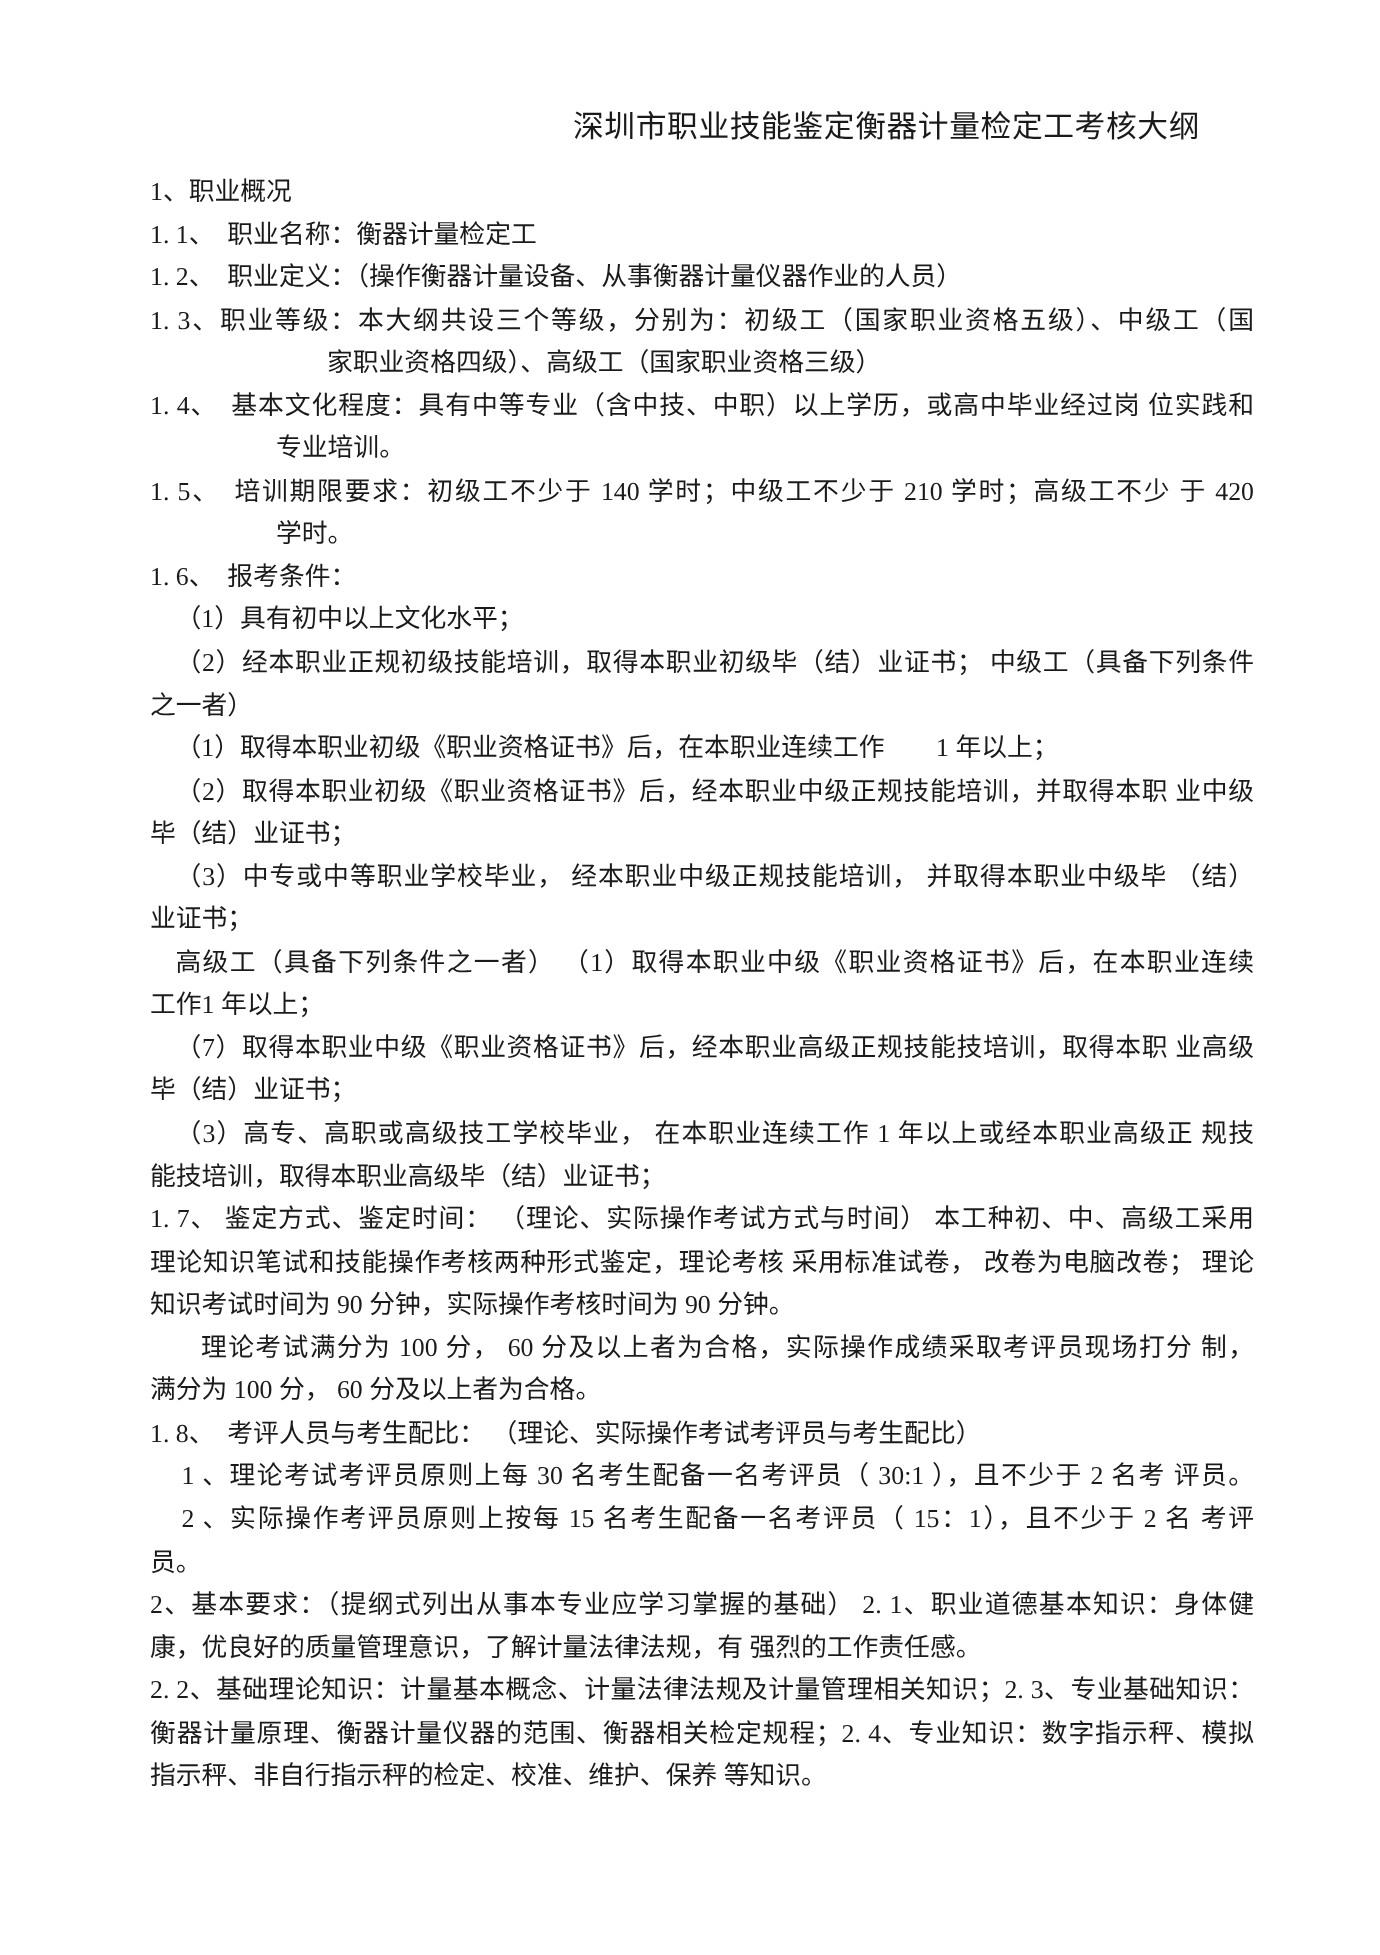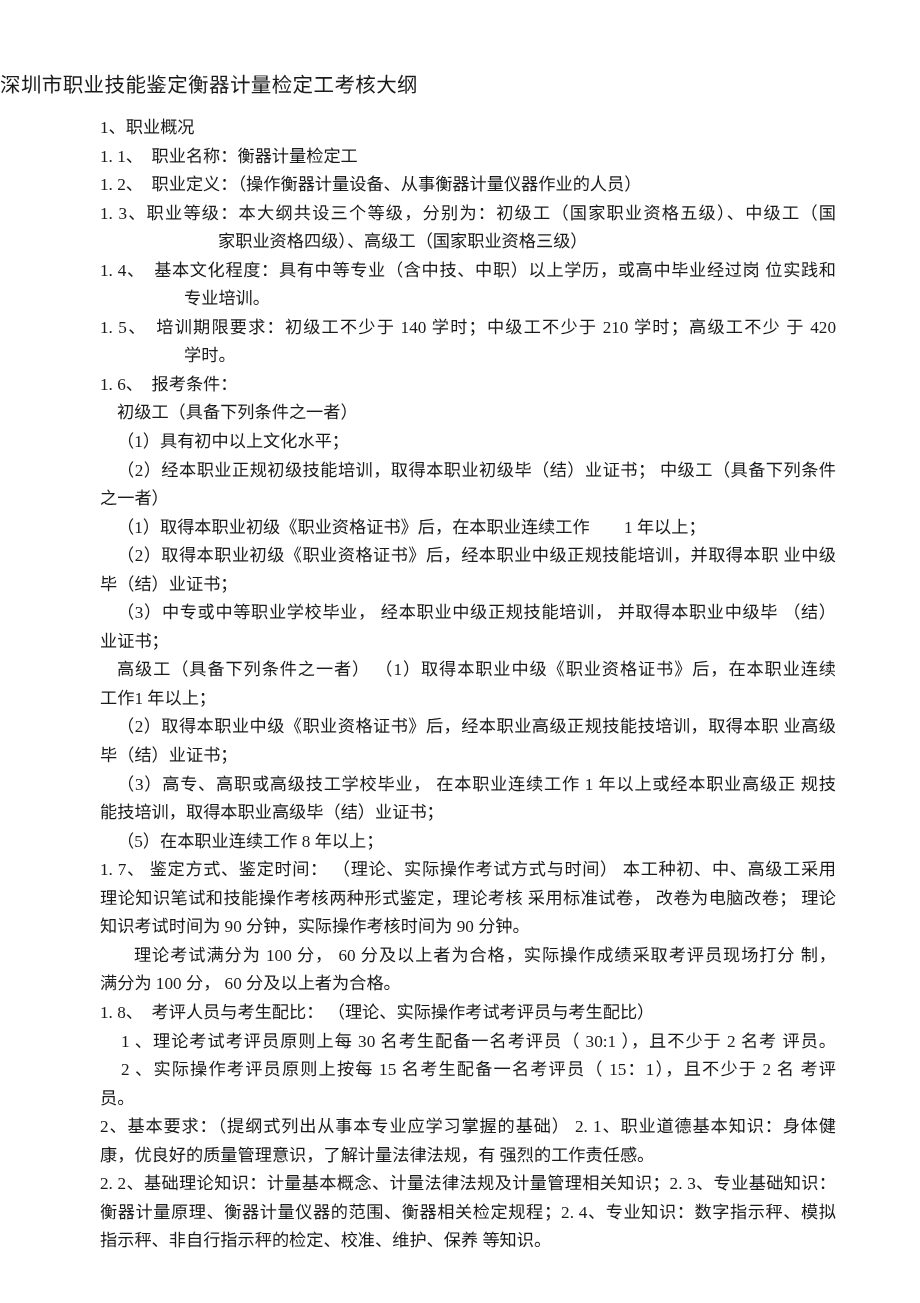--- a/index.html
+++ b/index.html
@@ -21,21 +21,21 @@
     height: 1303px;
     box-sizing: border-box;
     padding: 0;
     overflow: hidden;
   }
   .doc-title {
     position: absolute;
     top: 56px;
     left: 0;
     width: 800px;
-    text-align: left;
+    text-align: right;
     font-size: 20.5px;
     line-height: 30px;
     letter-spacing: 0.4px;
     font-weight: 400;
     white-space: nowrap;
   }
   .body-block {
     position: absolute;
     top: 114px;
     left: 100px;
@@ -77,42 +77,40 @@
     <p class="ln ind2" style="padding-left:84px;">家职业资格四级）、高级工（国家职业资格三级）</p>
 
     <p class="ln flush justify-full">1. 4、　基本文化程度：具有中等专业（含中技、中职）以上学历，或高中毕业经过岗 位实践和</p>
     <p class="ln" style="padding-left:84px;">专业培训。</p>
 
     <p class="ln flush justify-full">1. 5、　培训期限要求：初级工不少于 140 学时；中级工不少于 210 学时；高级工不少 于 420</p>
     <p class="ln" style="padding-left:84px;">学时。</p>
 
     <p class="ln flush">1. 6、　报考条件：</p>
 
-    <p class="ln ind1">初级工（具备下列条件之一者）</p>
     <p class="ln ind1">（1）具有初中以上文化水平；</p>
     <p class="ln ind1 justify-full">（2）经本职业正规初级技能培训，取得本职业初级毕（结）业证书； 中级工（具备下列条件</p>
     <p class="ln flush">之一者）</p>
 
     <p class="ln ind1">（1）取得本职业初级《职业资格证书》后，在本职业连续工作　　1 年以上；</p>
     <p class="ln ind1 justify-full">（2）取得本职业初级《职业资格证书》后，经本职业中级正规技能培训，并取得本职 业中级</p>
     <p class="ln flush">毕（结）业证书；</p>
     <p class="ln ind1 justify-full">（3）中专或中等职业学校毕业， 经本职业中级正规技能培训， 并取得本职业中级毕 （结）</p>
     <p class="ln flush">业证书；</p>
 
     <p class="ln ind1 justify-full">高级工（具备下列条件之一者） （1）取得本职业中级《职业资格证书》后，在本职业连续</p>
     <p class="ln flush" style="display:flex; ">
       <span>工作</span>
       <span style="margin-right:140px;">1 年以上；</span>
     </p>
 
-    <p class="ln ind1 justify-full">（2）取得本职业中级《职业资格证书》后，经本职业高级正规技能技培训，取得本职 业高级</p>
+    <p class="ln ind1 justify-full">（7）取得本职业中级《职业资格证书》后，经本职业高级正规技能技培训，取得本职 业高级</p>
     <p class="ln flush">毕（结）业证书；</p>
     <p class="ln ind1 justify-full">（3）高专、高职或高级技工学校毕业， 在本职业连续工作 1 年以上或经本职业高级正 规技</p>
     <p class="ln flush">能技培训，取得本职业高级毕（结）业证书；</p>
-    <p class="ln ind1">（5）在本职业连续工作 8 年以上；</p>
 
     <p class="ln flush justify-full">1. 7、 鉴定方式、鉴定时间： （理论、实际操作考试方式与时间） 本工种初、中、高级工采用</p>
     <p class="ln flush justify-full">理论知识笔试和技能操作考核两种形式鉴定，理论考核 采用标准试卷， 改卷为电脑改卷； 理论</p>
     <p class="ln flush">知识考试时间为 90 分钟，实际操作考核时间为 90 分钟。</p>
     <p class="ln ind2 justify-full">理论考试满分为 100 分， 60 分及以上者为合格，实际操作成绩采取考评员现场打分 制，</p>
     <p class="ln flush">满分为 100 分， 60 分及以上者为合格。</p>
 
     <p class="ln flush">1. 8、　考评人员与考生配比： （理论、实际操作考试考评员与考生配比）</p>
     <p class="ln ind-num justify-full">1 、理论考试考评员原则上每 30 名考生配备一名考评员（ 30:1 ），且不少于 2 名考 评员。</p>
     <p class="ln ind-num justify-full">2 、实际操作考评员原则上按每 15 名考生配备一名考评员（ 15：1），且不少于 2 名 考评</p>

